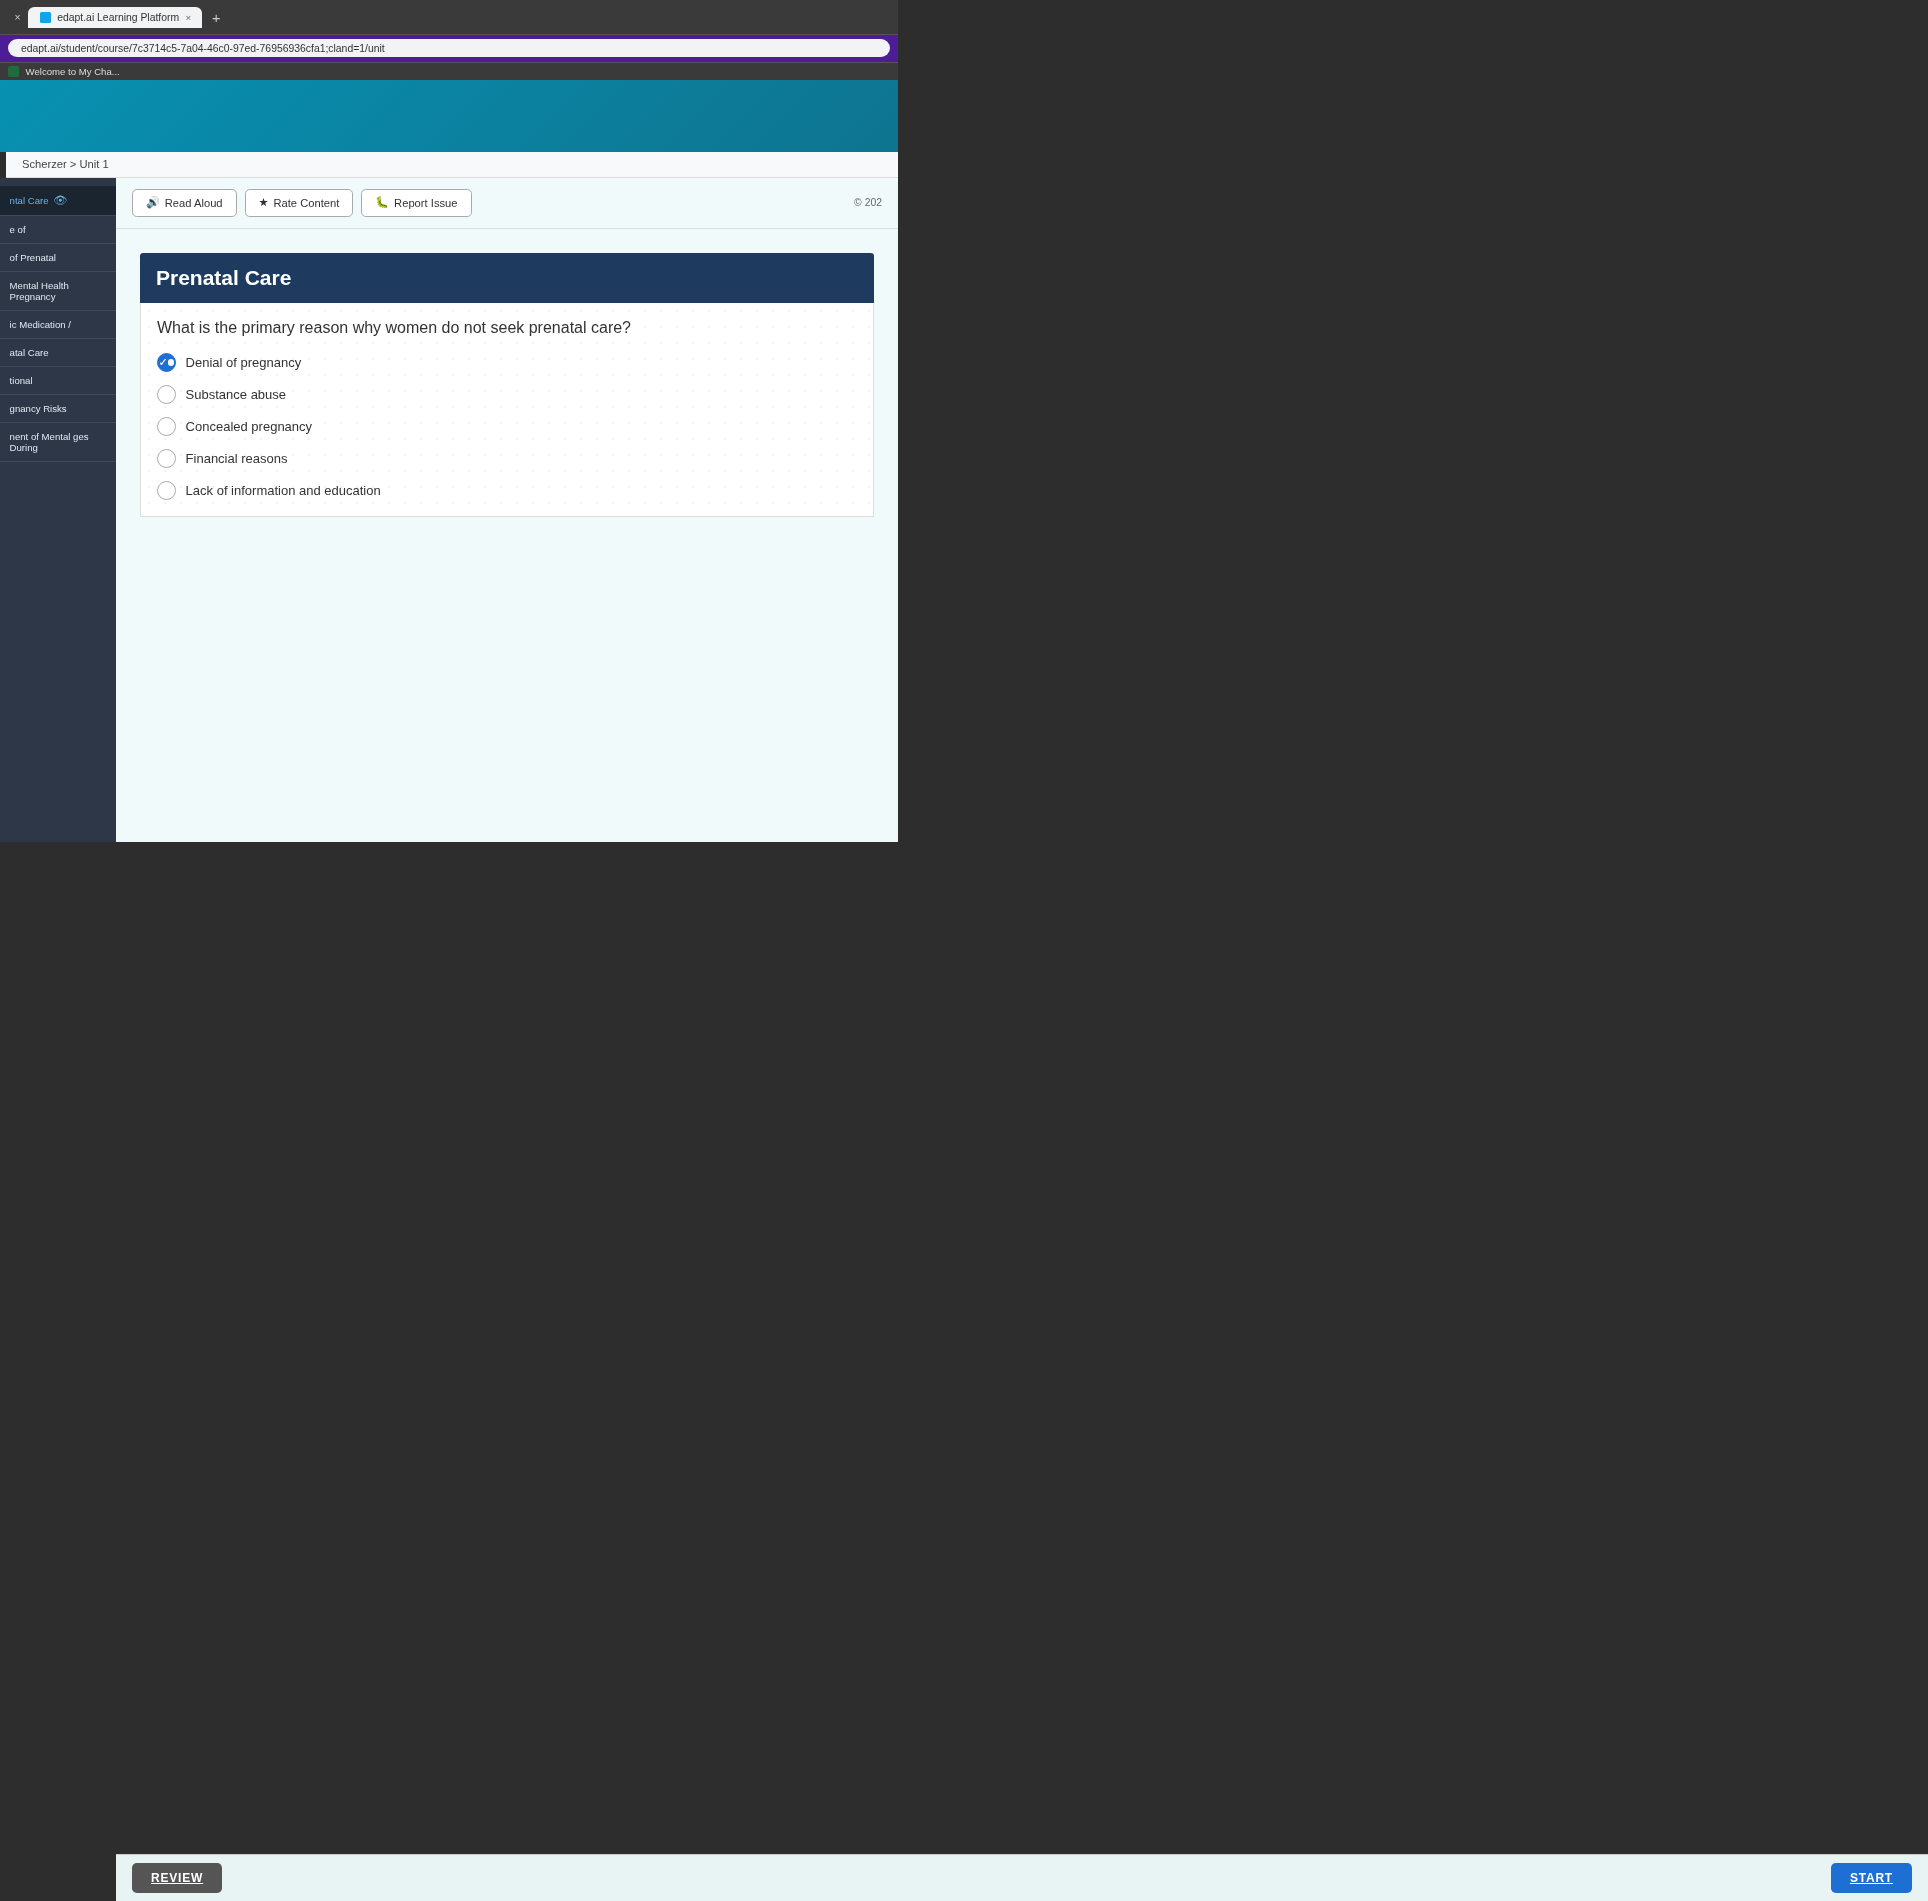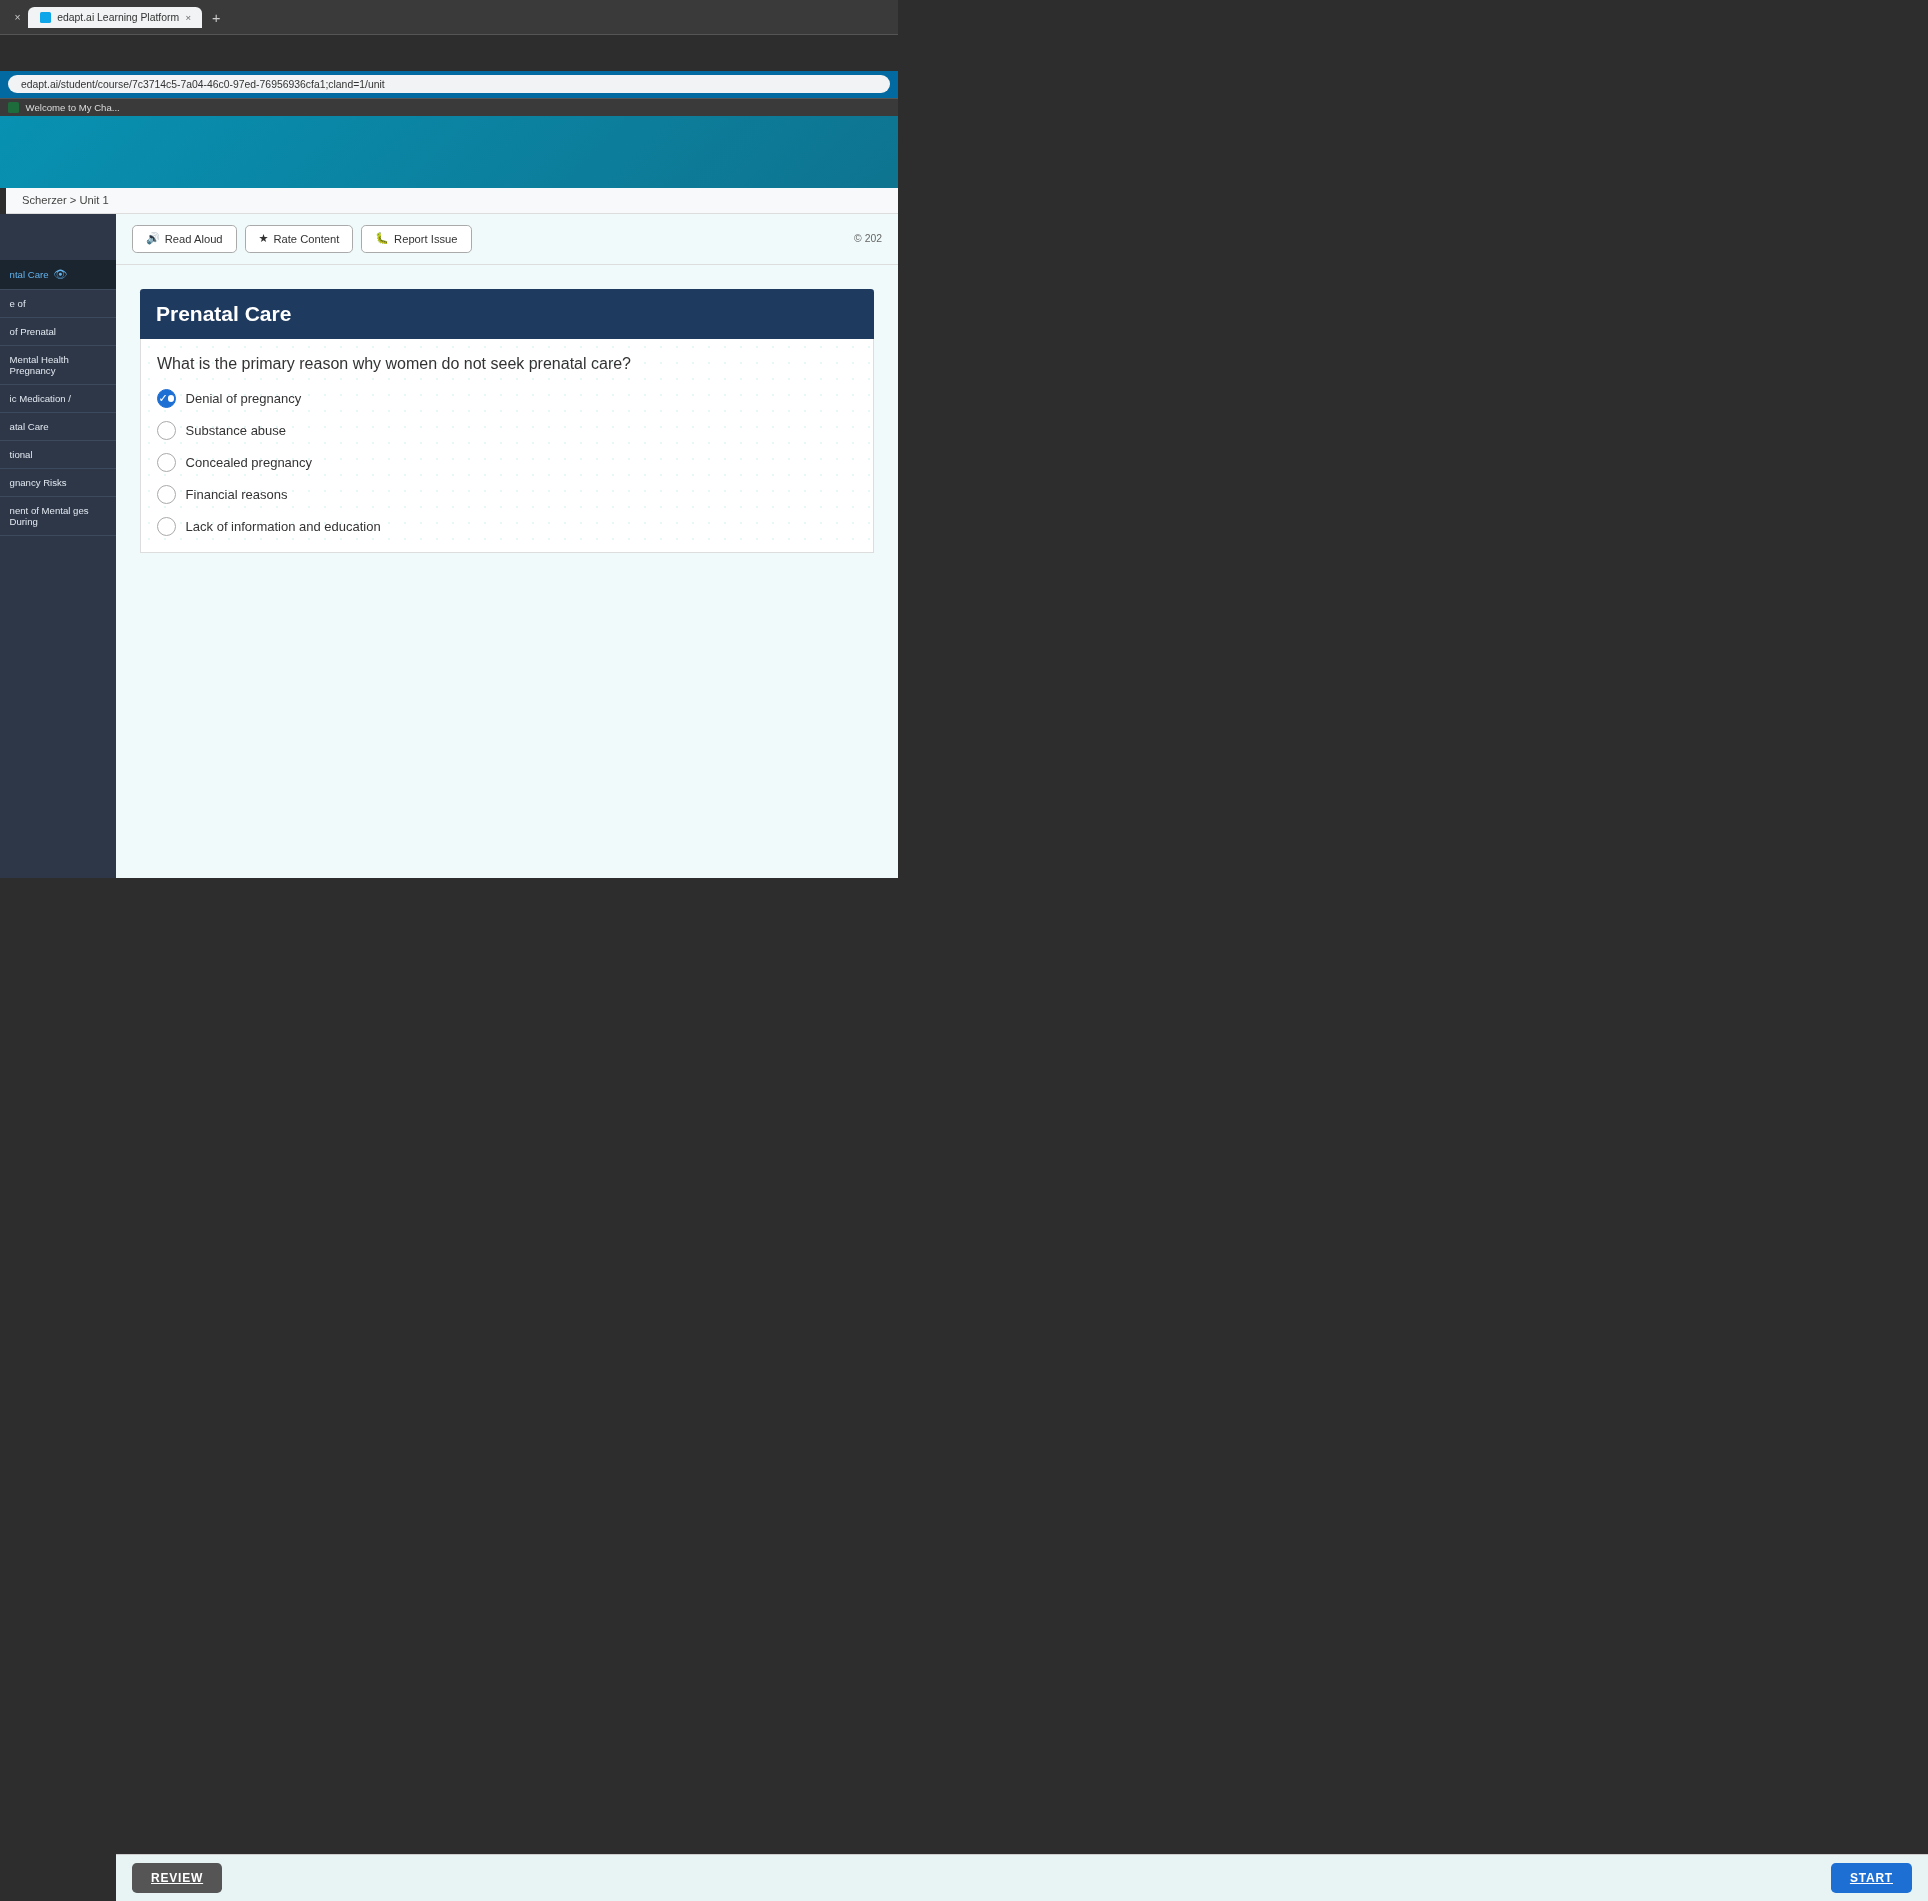--- a/index.html
+++ b/index.html
@@ -64,26 +64,25 @@
     .tab-new {
       background: none;
       border: none;
       color: #ccc;
       font-size: 14.4px;
       cursor: pointer;
       padding: 3.2px 6.4px;
     }
 
     .address-bar-row {
-      background: #0369a1;
+      background: #4c1d95;
       padding: 4.8px 8px;
       display: flex;
       align-items: center;
       gap: 6.4px;
-      margin-top: 36px;
     }
 
     .address-bar {
       background: #f1f3f4;
       border-radius: 16px;
       padding: 3.2px 13px;
       font-size: 10.4px;
       color: #333;
       flex: 1;
     }
@@ -152,21 +151,20 @@
       cursor: pointer;
       border-bottom: 0.8px solid #3d4a5e;
       display: flex;
       align-items: center;
       gap: 4.8px;
     }
 
     .sidebar-item.active {
       background: #1a252f;
       color: #63b3ed;
-      margin-top: 38px;
     }
 
     .sidebar-item-eye {
       color: #63b3ed;
       font-size: 11.2px;
     }
 
     
     .main-content {
       flex: 1;

